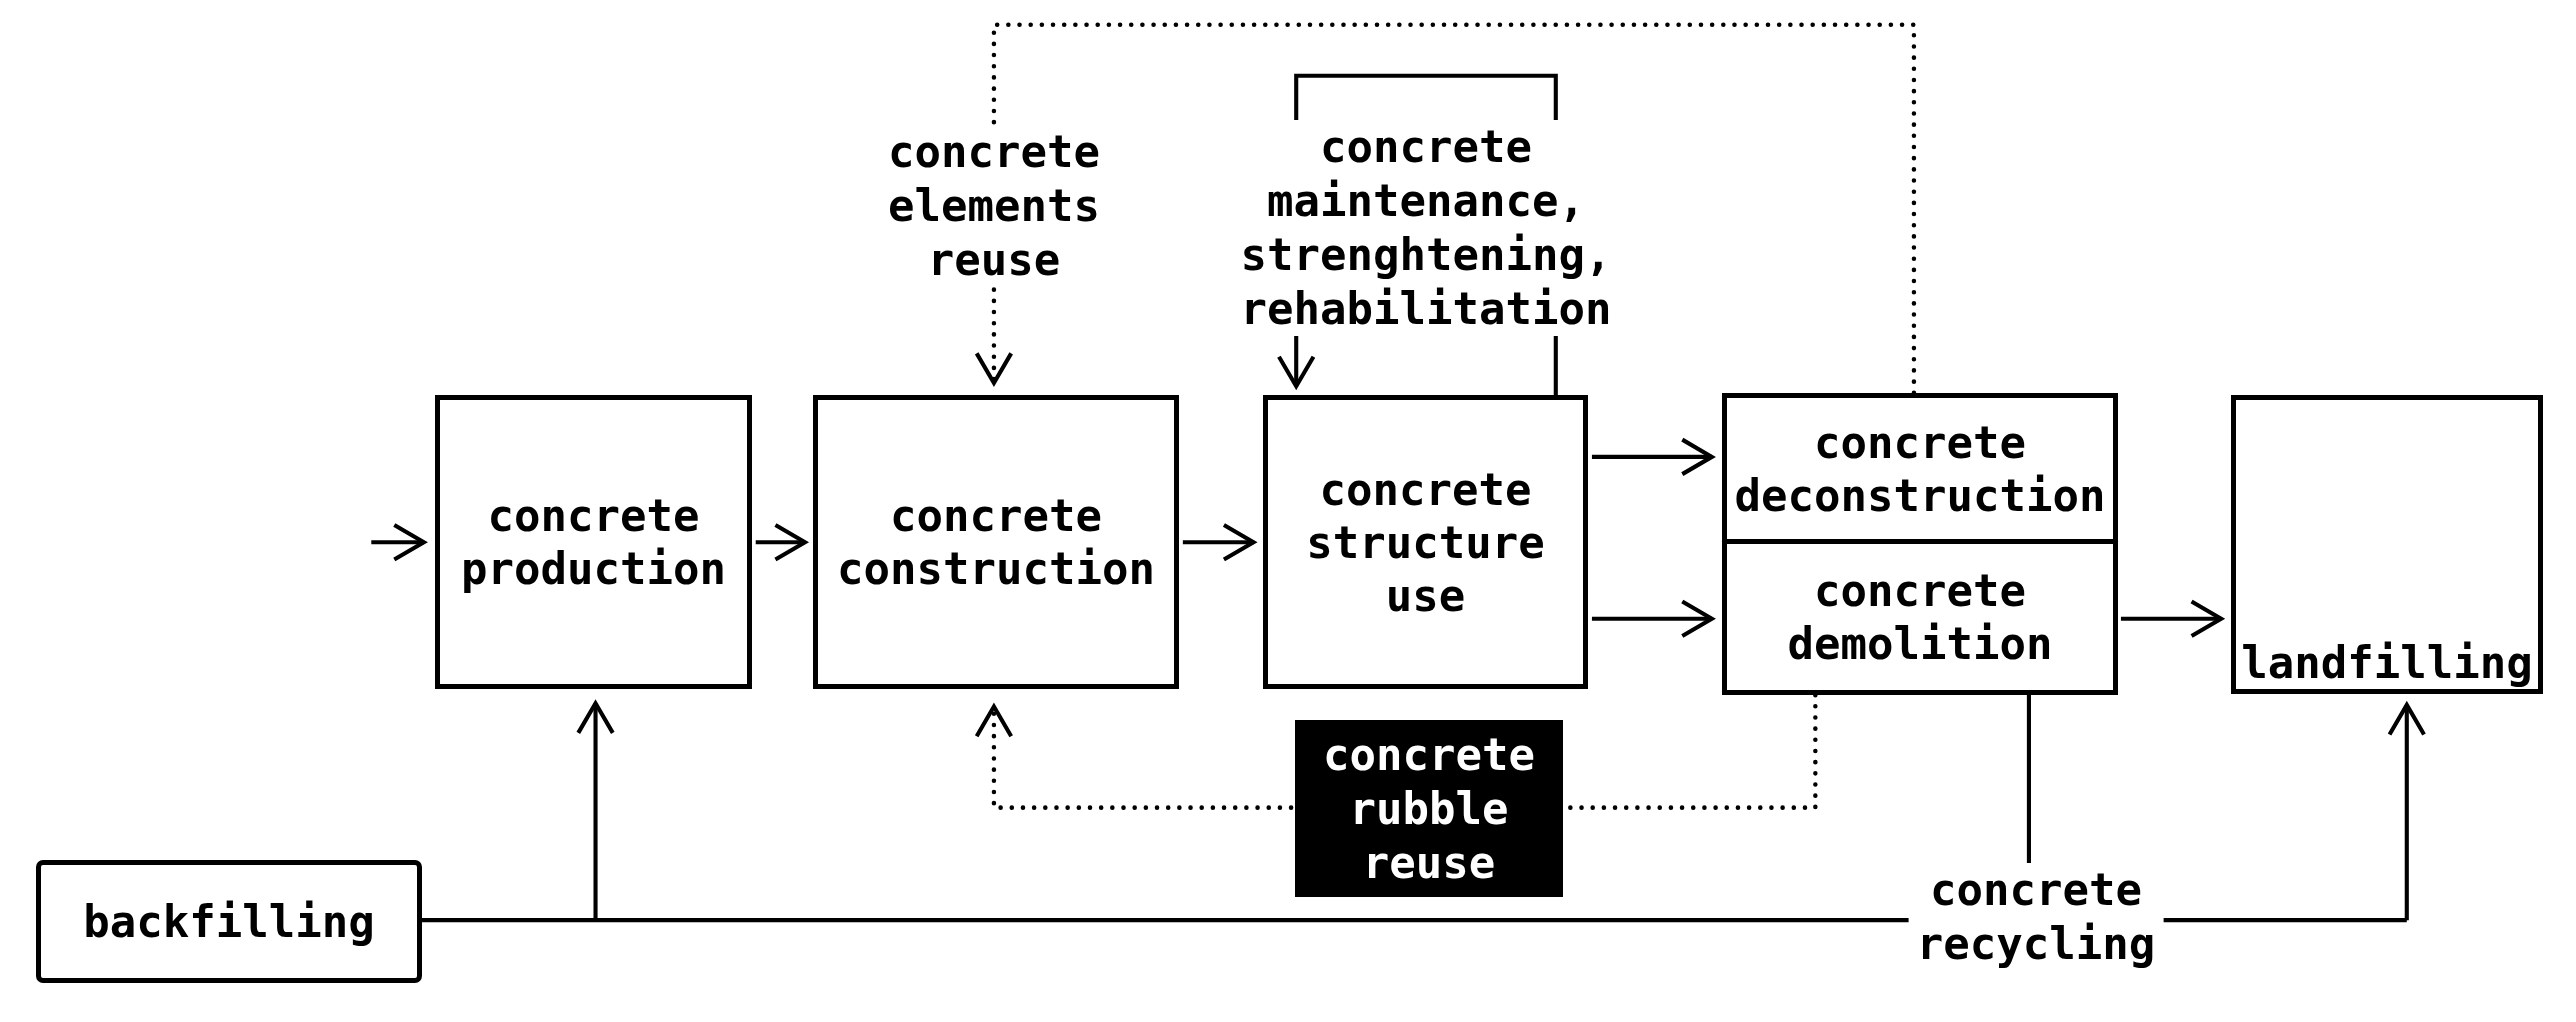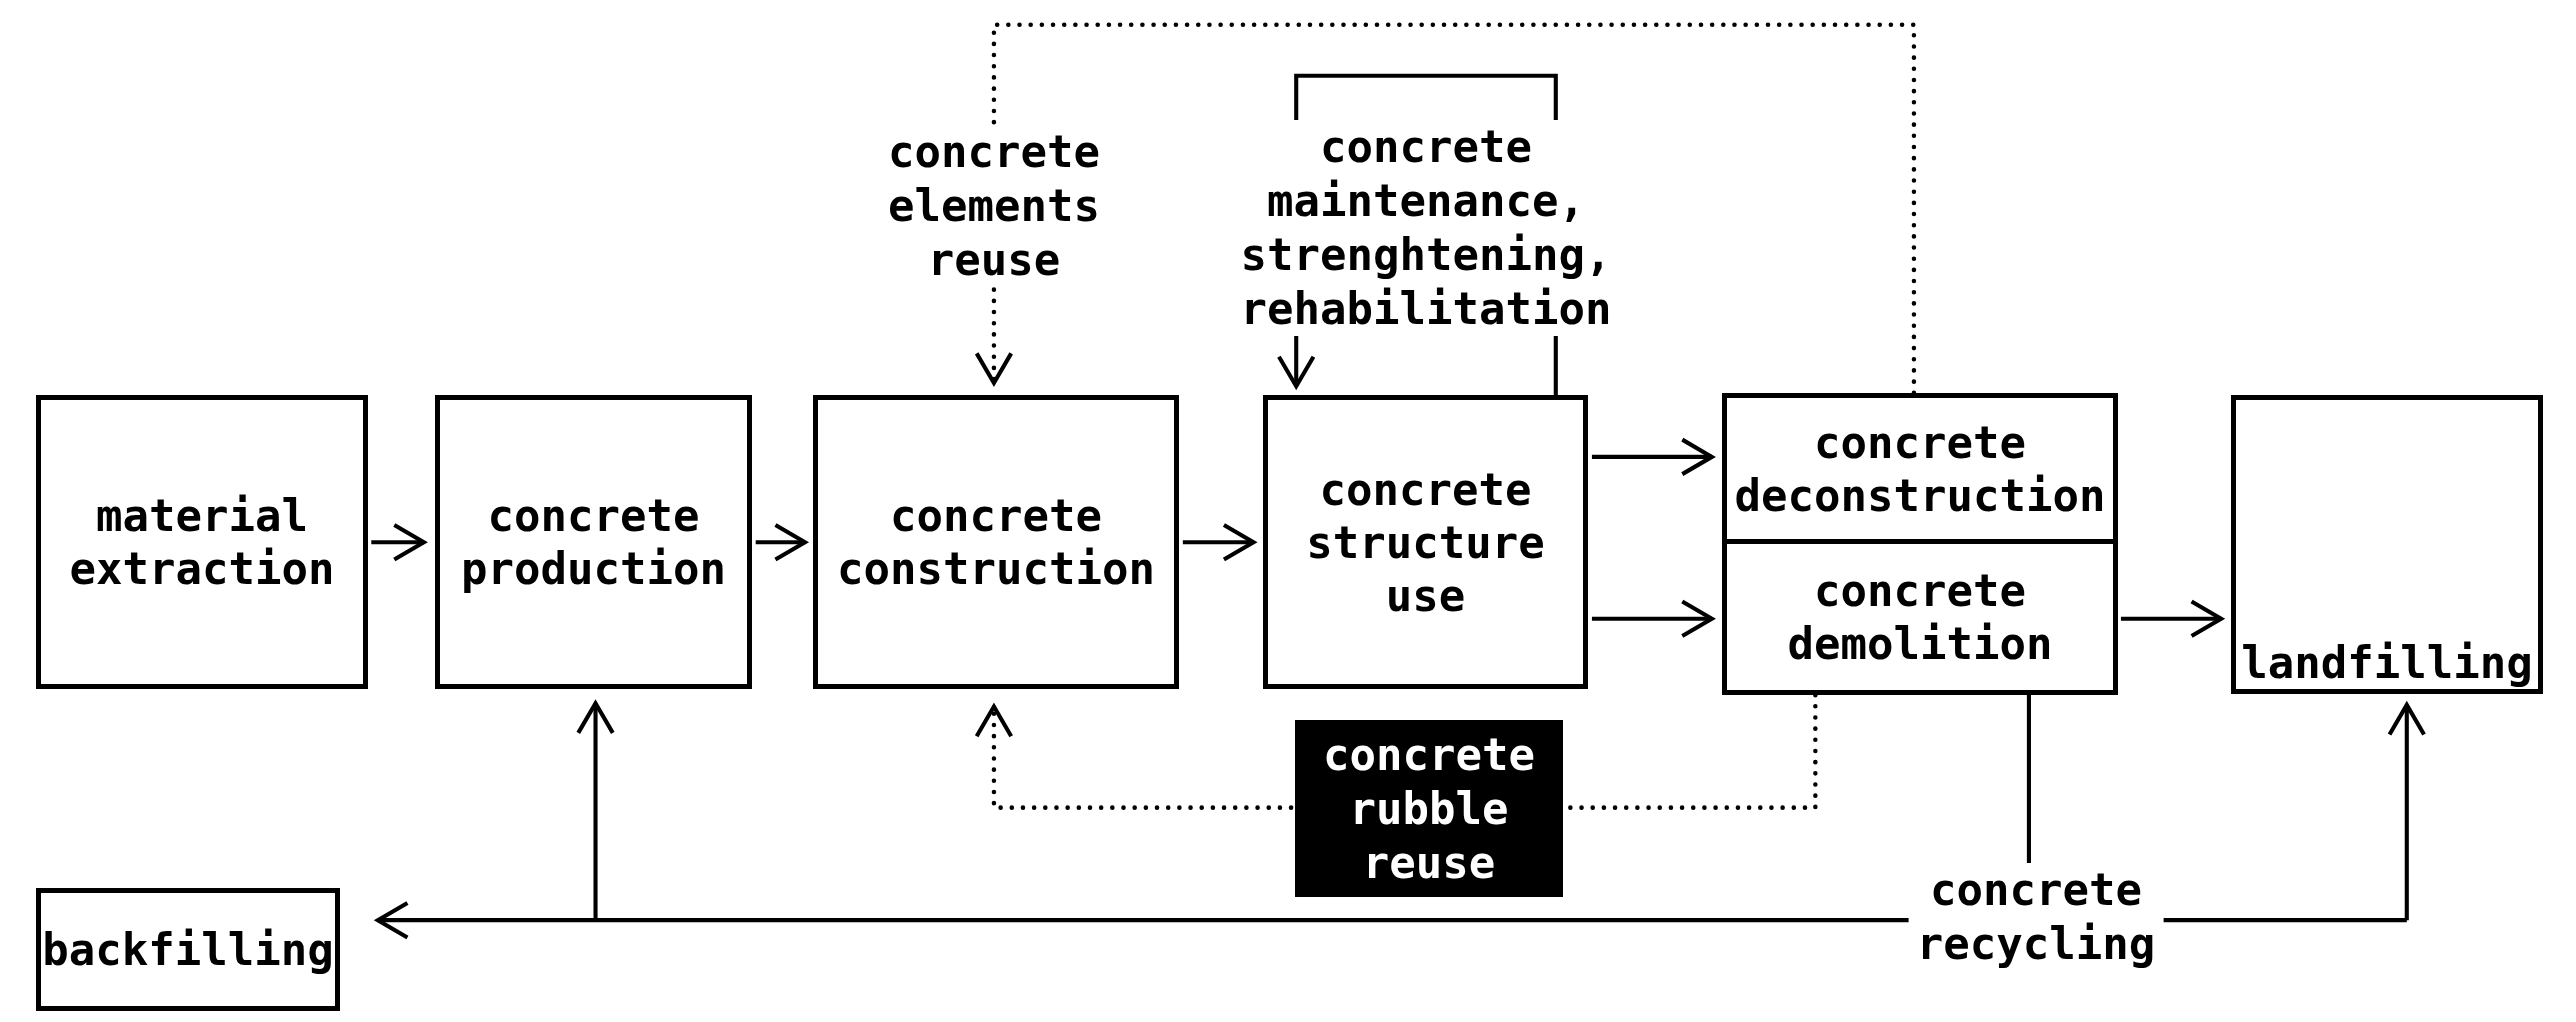--- a/index.html
+++ b/index.html
@@ -69,24 +69,20 @@
 
     <line x1="2470" y1="846" x2="2470" y2="1120" stroke="#000" stroke-width="5"></line>
     <line x1="2930" y1="1120" x2="460" y2="1120" stroke="#000" stroke-width="5" marker-end="url(#ah)"></line>
     <line x1="725" y1="1120" x2="725" y2="856" stroke="#000" stroke-width="5" marker-end="url(#ah)"></line>
     <line x1="2930" y1="1120" x2="2930" y2="858" stroke="#000" stroke-width="5" marker-end="url(#ah)"></line>
 
     <polyline points="2330,478 2330,30 1210,30 1210,466" fill="none" stroke="#000" stroke-width="5.5" stroke-dasharray="0.1 13.5" stroke-linecap="round" marker-end="url(#ah)"></polyline>
     <polyline points="2210,846 2210,983 1210,983 1210,860" fill="none" stroke="#000" stroke-width="5.5" stroke-dasharray="0.1 13.5" stroke-linecap="round" marker-end="url(#ah)"></polyline>
   </svg>
 
-  <div class="box" style="left:36px;top:395px;width:332px;height:294px;">
-    <span class="box-label">material
-extraction</span>
-  </div>
 
   <div class="box" style="left:435px;top:395px;width:317px;height:294px;">
     <span class="box-label">concrete
 production</span>
   </div>
 
   <div class="box" style="left:813px;top:395px;width:366px;height:294px;">
     <span class="box-label">concrete
 construction</span>
   </div>
@@ -105,21 +101,21 @@
     <div class="compartment">
       <span class="box-label">concrete
 demolition</span>
     </div>
   </div>
 
   <div class="box" style="left:2231px;top:395px;width:312px;height:299px;align-items:flex-end;">
     <span class="box-label">landfilling</span>
   </div>
 
-  <div class="box" style="left:36px;top:888px;width:304px;height:123px;">
+  <div class="box" style="left:36px;top:860px;width:386px;height:123px;border-radius:7px;">
     <span class="box-label">backfilling</span>
   </div>
 
   <div class="box box--filled" style="left:1295px;top:720px;width:268px;height:177px;">
     <span class="box-label">concrete
 rubble
 reuse</span>
   </div>
 
   <div class="float-label" style="left:994px;top:125px;">concrete

